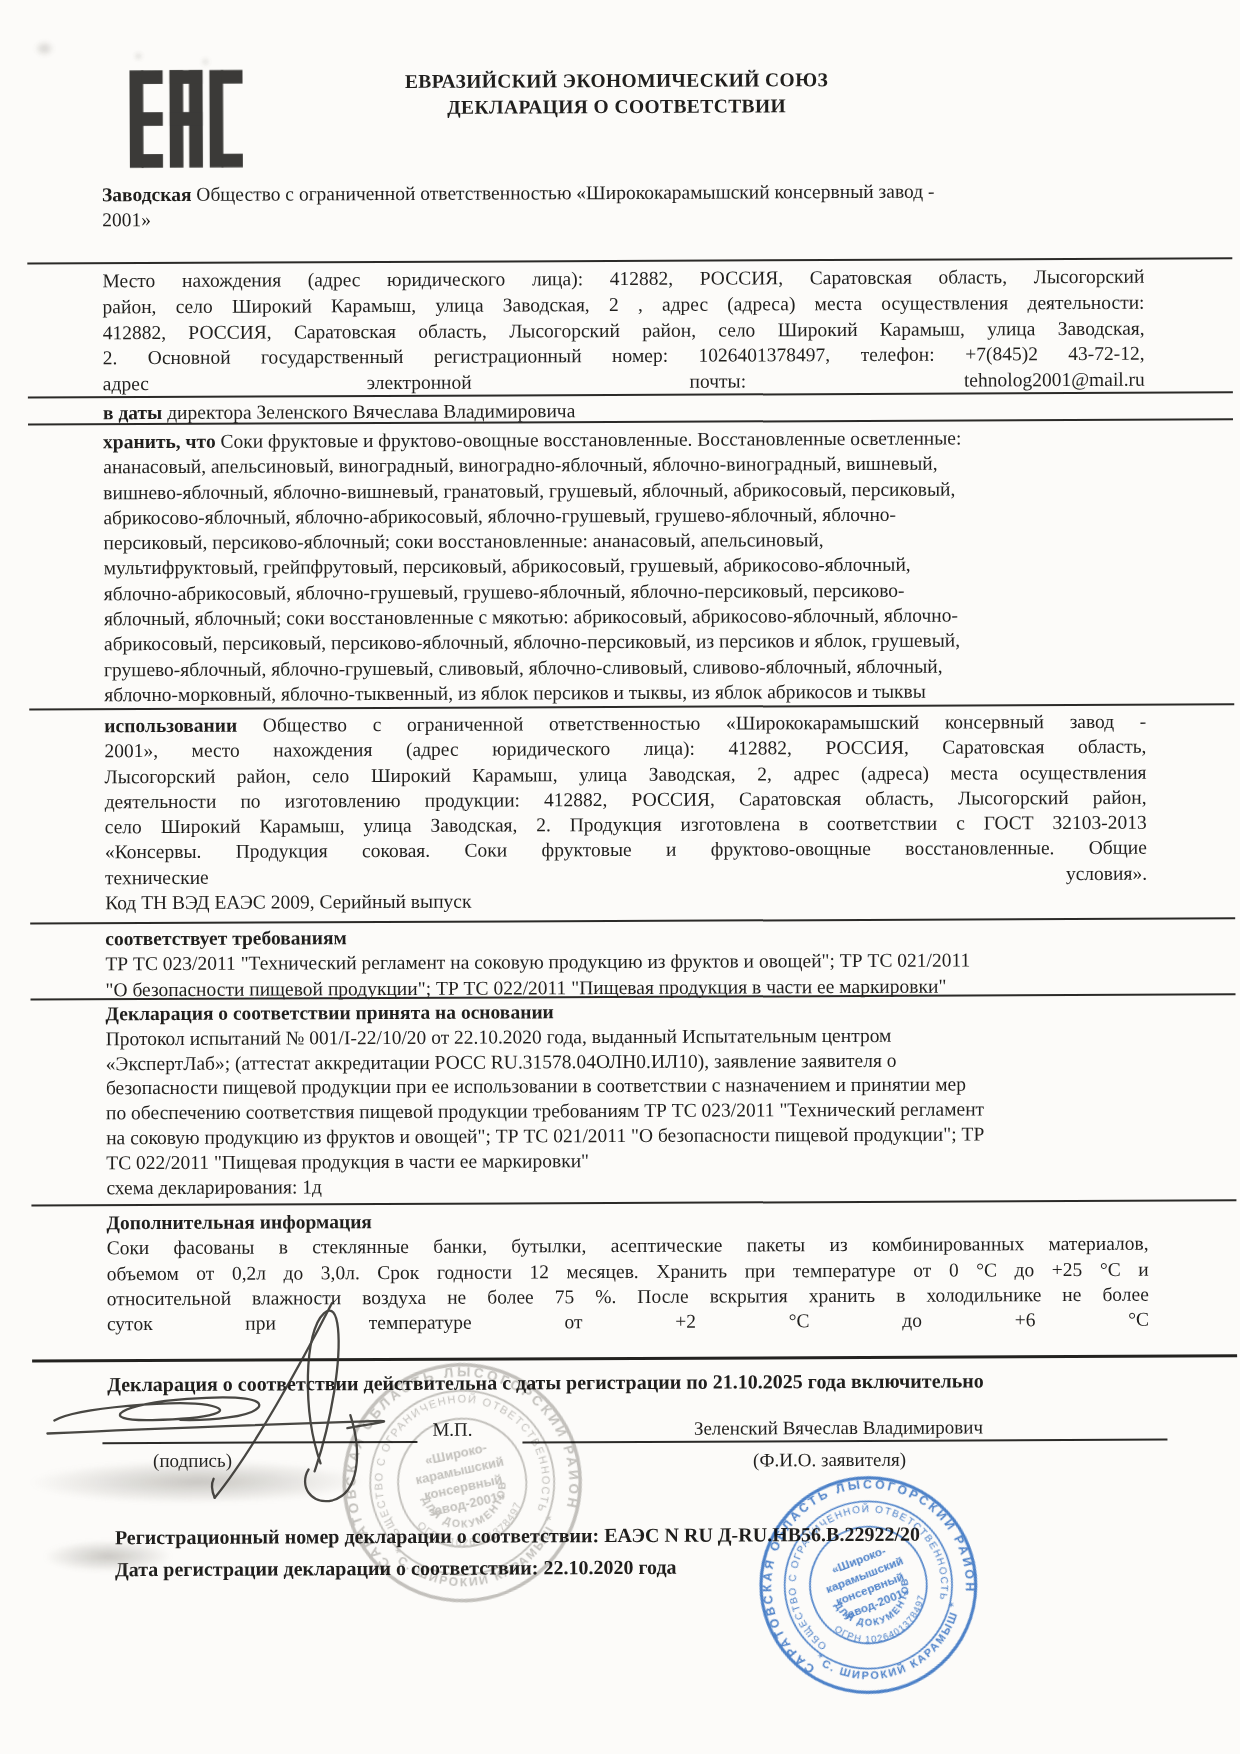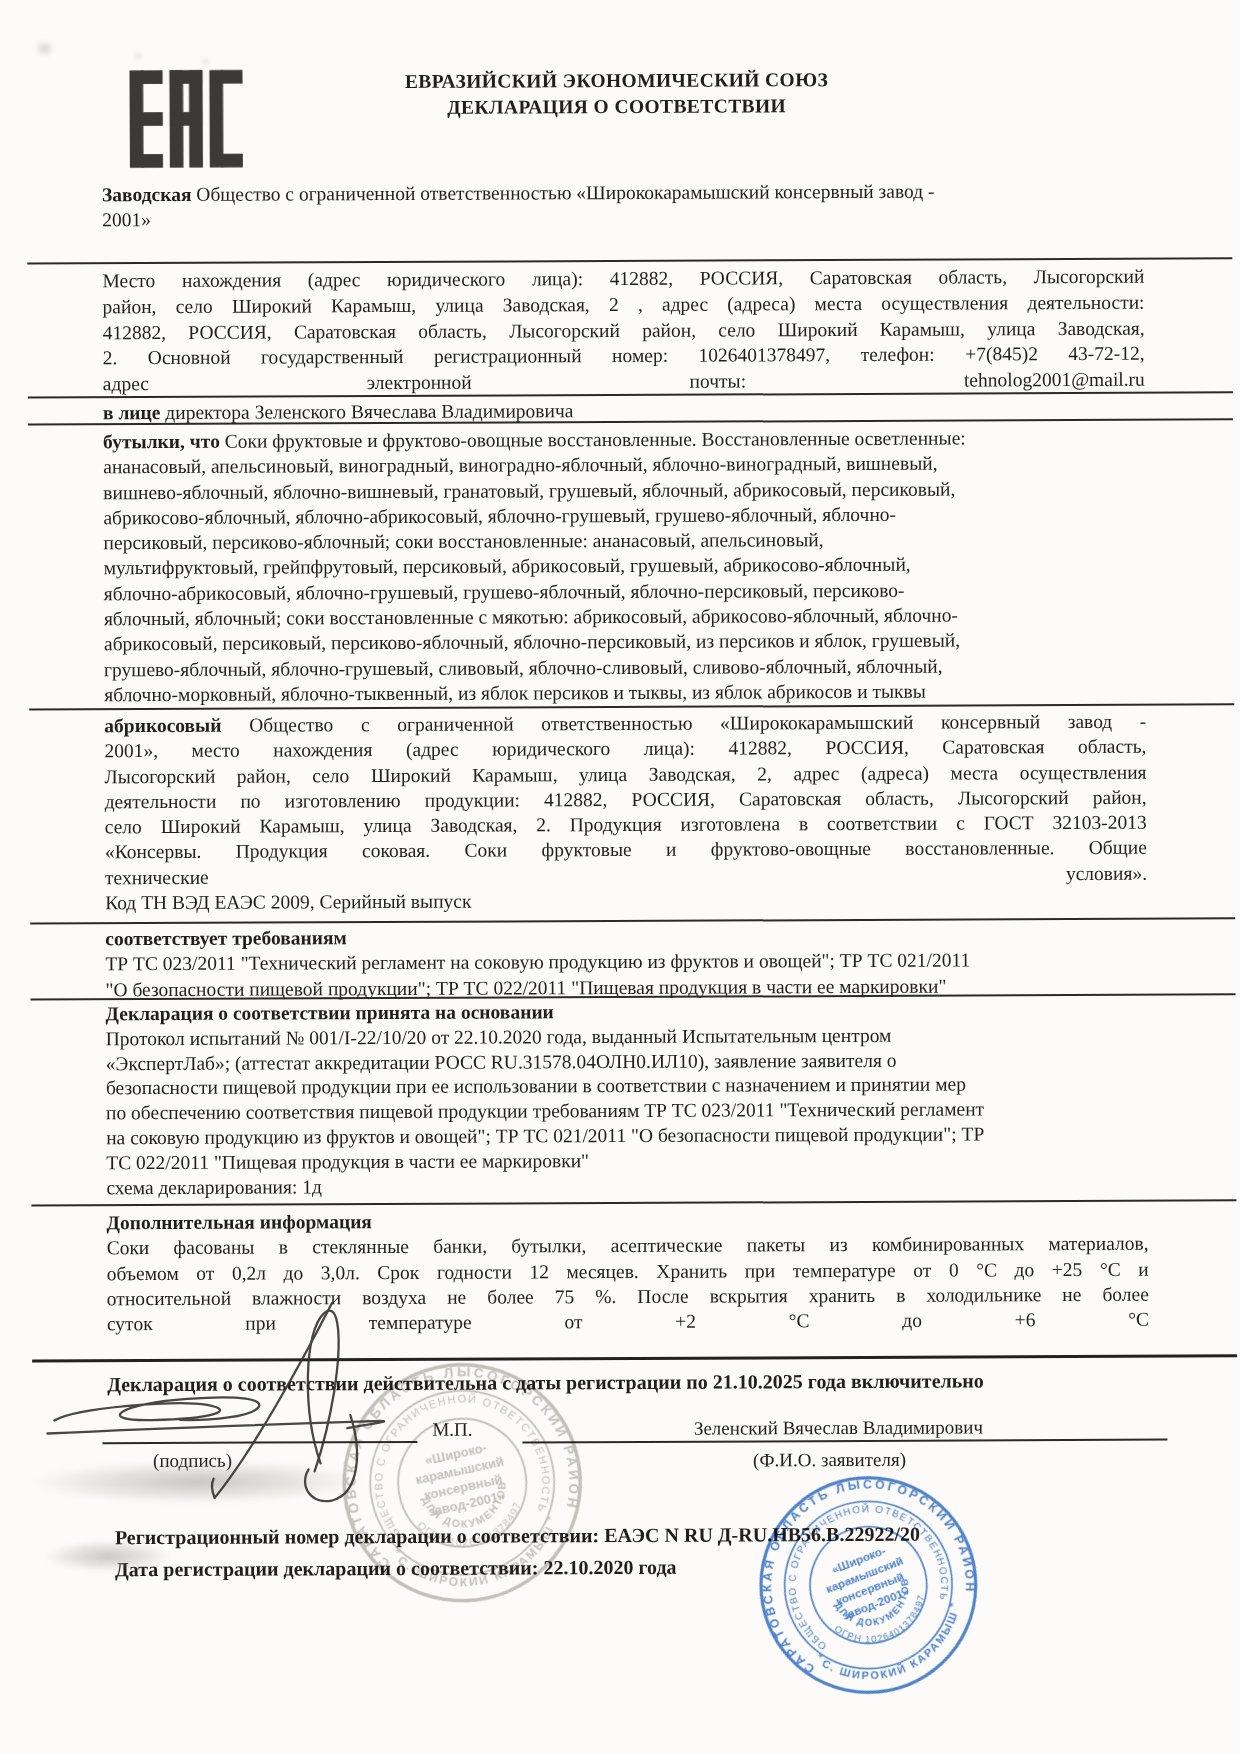--- a/index.html
+++ b/index.html
@@ -68,36 +68,36 @@
 
   <div class="abs rule" style="top:260px;"></div>
 
   <div class="abs block just" style="top:266px;line-height:25.8px;">
     <div class="lines-holder"><div class="tl">Место нахождения (адрес юридического лица): 412882, РОССИЯ, Саратовская область, Лысогорский</div><div class="tl">район, село Широкий Карамыш, улица Заводская, 2 , адрес (адреса) места осуществления деятельности:</div><div class="tl">412882, РОССИЯ, Саратовская область, Лысогорский район, село Широкий Карамыш, улица Заводская,</div><div class="tl">2. Основной государственный регистрационный номер: 1026401378497, телефон: +7(845)2 43-72-12,</div><div class="tl">адрес электронной почты: tehnolog2001@mail.ru</div></div>
   </div>
 
   <div class="abs rule" style="top:394px;"></div>
 
   <div class="abs block" style="top:398px;">
-    <div class="tl"><b>в лице</b>
+    <div class="tl"><b>в даты</b>
       <span>директора Зеленского Вячеслава Владимировича</span></div>
   </div>
 
   <div class="abs rule" style="top:421px;"></div>
 
   <div class="abs block" style="top:427px;">
-    <div class="tl"><b>бутылки, что</b>
+    <div class="tl"><b>хранить, что</b>
       <span>Соки фруктовые и фруктово-овощные восстановленные. Восстановленные осветленные:</span></div>
     <div class="lines-holder"><div class="tl">ананасовый, апельсиновый, виноградный, виноградно-яблочный, яблочно-виноградный, вишневый,</div><div class="tl">вишнево-яблочный, яблочно-вишневый, гранатовый, грушевый, яблочный, абрикосовый, персиковый,</div><div class="tl">абрикосово-яблочный, яблочно-абрикосовый, яблочно-грушевый, грушево-яблочный, яблочно-</div><div class="tl">персиковый, персиково-яблочный; соки восстановленные: ананасовый, апельсиновый,</div><div class="tl">мультифруктовый, грейпфрутовый, персиковый, абрикосовый, грушевый, абрикосово-яблочный,</div><div class="tl">яблочно-абрикосовый, яблочно-грушевый, грушево-яблочный, яблочно-персиковый, персиково-</div><div class="tl">яблочный, яблочный; соки восстановленные с мякотью: абрикосовый, абрикосово-яблочный, яблочно-</div><div class="tl">абрикосовый, персиковый, персиково-яблочный, яблочно-персиковый, из персиков и яблок, грушевый,</div><div class="tl">грушево-яблочный, яблочно-грушевый, сливовый, яблочно-сливовый, сливово-яблочный, яблочный,</div><div class="tl">яблочно-морковный, яблочно-тыквенный, из яблок персиков и тыквы, из яблок абрикосов и тыквы</div></div>
   </div>
 
   <div class="abs rule" style="top:706px;"></div>
 
   <div class="abs block just" style="top:711px;">
-    <div class="tl"><b>абрикосовый</b>
+    <div class="tl"><b>использовании</b>
       <span>Общество с ограниченной ответственностью «Ширококарамышский консервный завод -</span></div>
     <div class="lines-holder"><div class="tl">2001», место нахождения (адрес юридического лица): 412882, РОССИЯ, Саратовская область,</div><div class="tl">Лысогорский район, село Широкий Карамыш, улица Заводская, 2, адрес (адреса) места осуществления</div><div class="tl">деятельности по изготовлению продукции: 412882, РОССИЯ, Саратовская область, Лысогорский район,</div><div class="tl">село Широкий Карамыш, улица Заводская, 2. Продукция изготовлена в соответствии с ГОСТ 32103-2013</div><div class="tl">«Консервы. Продукция соковая. Соки фруктовые и фруктово-овощные восстановленные. Общие</div><div class="tl">технические условия».</div></div>
   </div>
 
   <div class="abs block" style="top:888px;">
     <div class="tl">Код ТН ВЭД ЕАЭС 2009, Серийный выпуск</div>
   </div>
 
   <div class="abs rule" style="top:920px;"></div>
 

